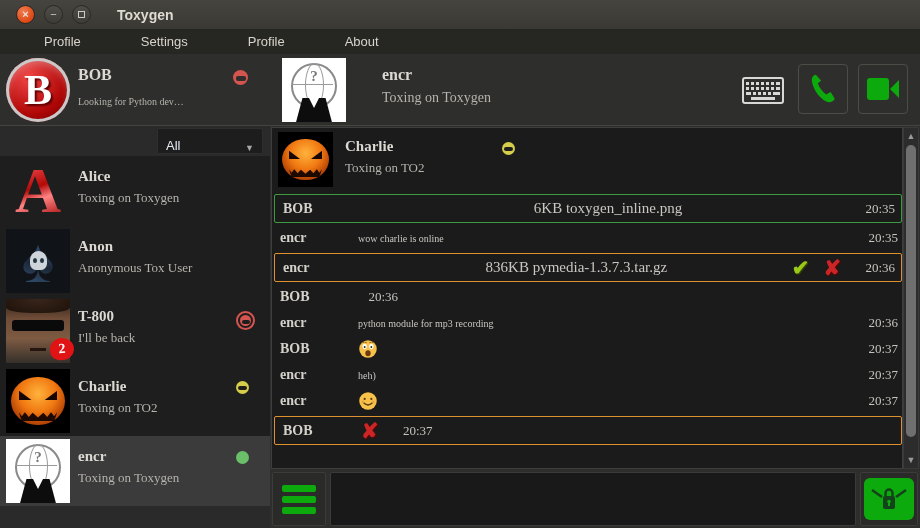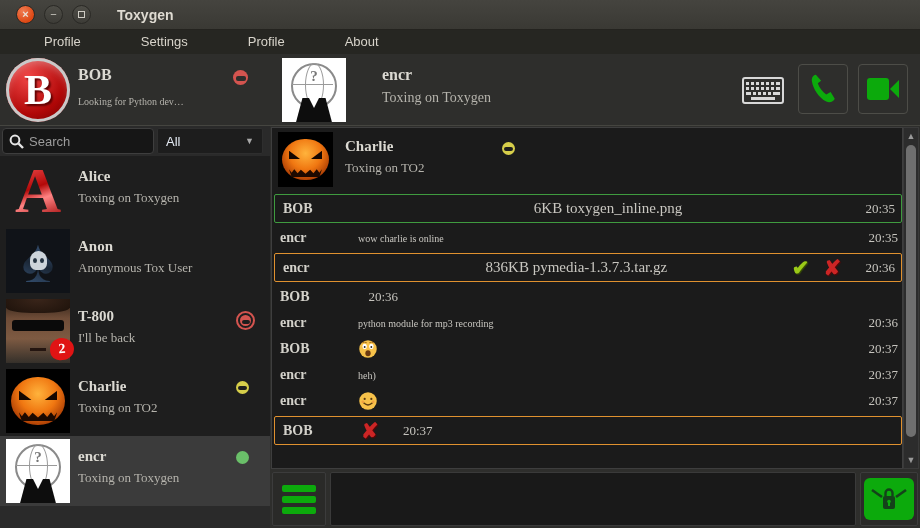--- a/index.html
+++ b/index.html
@@ -78,21 +78,21 @@
   
   .sidebar { position:absolute; left:0; top:126px; width:270px; height:402px; background:#2a2a2a; }
   .search-row { position:absolute; left:0; top:0; width:270px; height:30px; background:#2a2a2a; }
   .search-box { position:absolute; left:2px; top:2px; width:152px; height:26px; background:#161616;
                 border:1px solid #3e3e3e; border-radius:4px; display:flex; align-items:center; }
   .search-box svg { margin:0 5px 0 6px; flex:none; }
   .search-box input { background:transparent; border:none; outline:none; color:#cfcfcf;
                       font-size:13px; width:110px; }
   .search-box input::placeholder { color:#9b9b9b; }
   .filter-box { position:absolute; left:157px; top:2px; width:106px; height:26px; background:#1d1d1d;
-                border:1px solid #2e2e2e; border-radius:2px; display:flex; align-items:center;
+                border:1px solid #2e2e2e; border-radius:2px; display:flex; align-items:flex-end;
                 justify-content:space-between; padding:0 8px; }
   .filter-box .val { color:#e4eaf3; font-size:13px; }
   .filter-box .arr { color:#a8a8a8; font-size:9px; }
 
   .contact-list { position:absolute; left:0; top:30px; width:270px; }
   .contact { position:relative; width:270px; height:70px; background:#1e1e1e; }
   .contact.selected { background:#3b3b3b; }
   .contact .avatar { position:absolute; left:6px; top:3px; }
   .contact .c-name { position:absolute; left:78px; top:12px; font-size:15px; }
   .contact .c-status { position:absolute; left:78px; top:34px; font-size:13px; }
@@ -275,27 +275,20 @@
         <svg width="34" height="26" viewBox="0 0 34 26">
           <rect x="1" y="2" width="22" height="22" rx="3" fill="#0caa0c"></rect>
           <path d="M24 13 L33 4 L33 22 Z" fill="#0caa0c"></path>
         </svg>
       </div>
     </div>
   </div>
 
   <div class="sidebar">
     <div class="search-row">
-      <div class="search-box">
-        <svg width="15" height="15" viewBox="0 0 15 15">
-          <circle cx="6" cy="6" r="4.4" fill="none" stroke="#e6e6e6" stroke-width="2"></circle>
-          <line x1="9.5" y1="9.5" x2="14" y2="14" stroke="#e6e6e6" stroke-width="2.4"></line>
-        </svg>
-        <input type="text" placeholder="Search" style="">
-      </div>
       <div class="filter-box">
         <span class="val">All</span>
         <span class="arr">▼</span>
       </div>
     </div>
     <div class="contact-list" id="contact-list">
         <div class="contact">
           <div class="avatar av64 av-letter-a">
             <span class="letter">A</span>
           </div>

